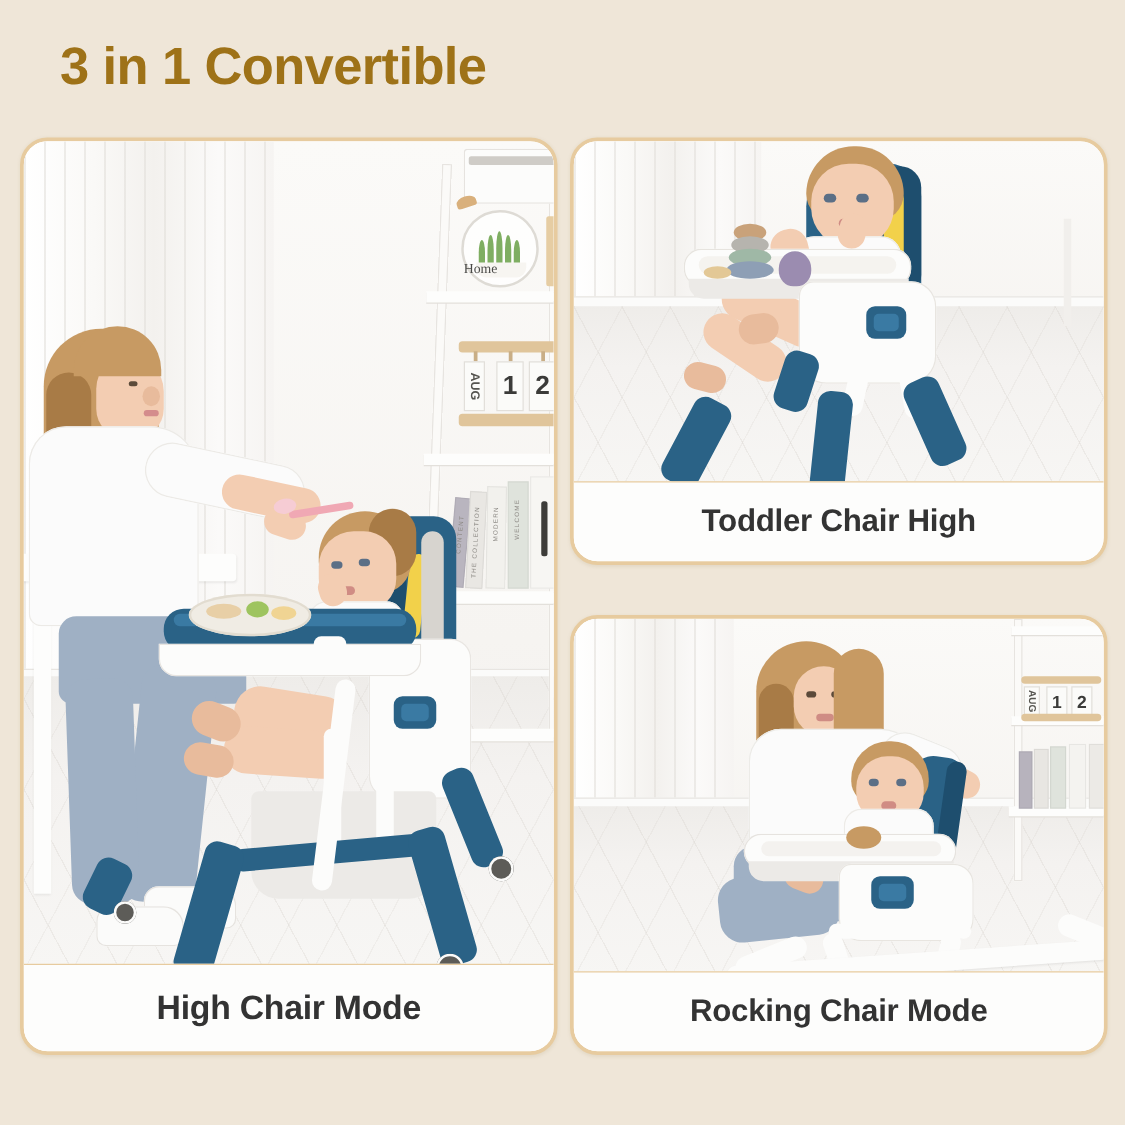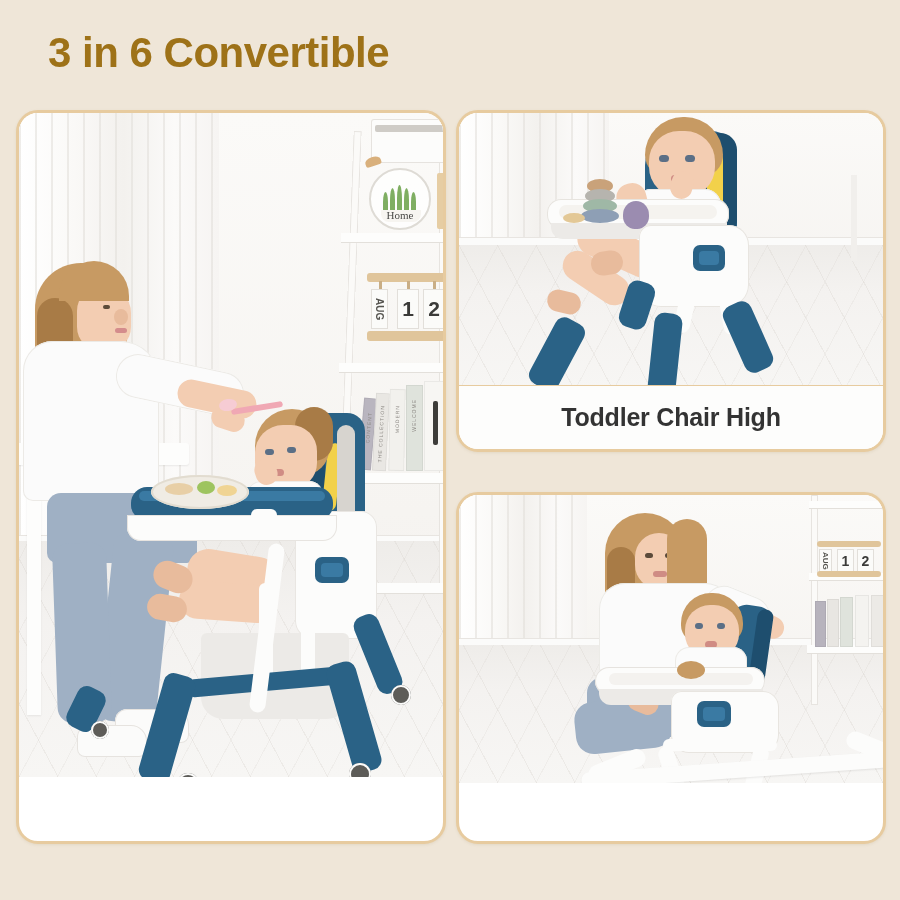--- a/index.html
+++ b/index.html
@@ -133,21 +133,21 @@
   .spoon-b{ position:absolute; background:#f6ccd4; border-radius:50%; }
   .bowl{ position:absolute; background:#f0ece4; border-radius:50%; box-shadow:0 0 0 2px #e2dcd0 inset; }
   .food{ position:absolute; border-radius:50%; }
   .toy{ position:absolute; border-radius:50%; }
 </style>
 </head>
 <body>
 
 <div class="page">
 
-  <div class="title">3 in 6 Convertible</div>
+  <div class="title">3 in 1 Convertible</div>
 
   <div class="card card-main">
     <div class="photo">
       <div class="scene">
         <div class="wall"></div>
         <div class="curtain" style="left:0;width:200px;"></div>
         <div class="floor" style="height:240px;"></div>
         <div class="baseboard" style="bottom:236px;height:6px;"></div>
 
         <div>
@@ -160,21 +160,21 @@
           <div class="sh wht" style="left:352px;top:6px;width:78px;height:44px;border-radius:3px;box-shadow:0 0 0 1px #e6e3df inset;"></div>
           <div class="sh" style="left:356px;top:12px;width:70px;height:7px;background:#cfccc7;border-radius:2px;"></div>
 
           <div class="home-ring" style="left:350px;top:55px;width:62px;height:62px;">
             <div class="sh plant" style="left:12px;top:22px;width:5px;height:20px;"></div>
             <div class="sh plant" style="left:19px;top:18px;width:5px;height:24px;"></div>
             <div class="sh plant" style="left:26px;top:15px;width:5px;height:27px;"></div>
             <div class="sh plant" style="left:33px;top:18px;width:5px;height:24px;"></div>
             <div class="sh plant" style="left:40px;top:22px;width:5px;height:20px;"></div>
             <div class="sh" style="left:10px;top:40px;width:40px;height:12px;background:#f7f5f1;border-radius:0 0 8px 8px;"></div>
-            <div class="home-txt" style="position:absolute;left:0;right:0;bottom:7px;text-align:center;font-size:11px;">Home</div>
+            <div class="home-txt" style="position:absolute;left:0;right:0;bottom:7px;font-size:11px;">Home</div>
           </div>
           <div class="sh" style="left:346px;top:44px;width:16px;height:9px;background:#d9b07c;border-radius:50% 50% 20% 20%;transform:rotate(-18deg);"></div>
           <div class="sh" style="left:418px;top:60px;width:22px;height:56px;background:#e6cda3;border-radius:2px;"></div>
 
           <div>
             <div class="cal-top" style="left:348px;top:160px;width:82px;height:9px;"></div>
             <div class="sh" style="left:360px;top:168px;width:3px;height:12px;background:#c9ae86;"></div>
             <div class="sh" style="left:388px;top:168px;width:3px;height:12px;background:#c9ae86;"></div>
             <div class="sh" style="left:414px;top:168px;width:3px;height:12px;background:#c9ae86;"></div>
             <div class="cal-card cal-mon" style="left:352px;top:176px;width:17px;height:40px;font-size:10px;">AUG</div>
@@ -278,20 +278,21 @@
           <div class="sh blu" style="left:320px;top:548px;width:30px;height:112px;border-radius:10px;transform:rotate(-16deg);"></div>
           <div class="sh blu" style="left:52px;top:574px;width:30px;height:44px;border-radius:10px;transform:rotate(26deg);"></div>
           <div class="sh blu" style="left:346px;top:500px;width:26px;height:82px;border-radius:10px;transform:rotate(-22deg);"></div>
           <div class="caster" style="left:158px;top:660px;width:22px;height:22px;"></div>
           <div class="caster" style="left:330px;top:650px;width:22px;height:22px;"></div>
           <div class="caster" style="left:72px;top:608px;width:18px;height:18px;"></div>
           <div class="caster" style="left:372px;top:572px;width:20px;height:20px;"></div>
         </div>
       </div>
     </div>
+    <div class="caption">High Chair Mode</div>
   </div>
 
   <div class="card card-tr">
     <div class="photo">
       <div class="scene">
         <div class="wall"></div>
         <div class="curtain" style="left:0;width:150px;"></div>
         <div class="floor" style="height:150px;"></div>
         <div class="baseboard" style="bottom:146px;height:8px;"></div>
         <div class="sh" style="left:392px;top:62px;width:6px;height:86px;background:#f1efec;"></div>
@@ -421,15 +422,16 @@
           <div class="sh wht" style="left:208px;top:250px;width:16px;height:72px;border-radius:8px;transform:rotate(-18deg);"></div>
           <div class="sh wht" style="left:288px;top:250px;width:16px;height:64px;border-radius:8px;transform:rotate(14deg);"></div>
           <div class="sh wht" style="left:204px;top:244px;width:114px;height:12px;border-radius:6px;"></div>
           <div class="sh wht" style="left:122px;top:266px;width:340px;height:16px;border-radius:10px;
                       transform:rotate(-4deg);box-shadow:0 1px 2px rgba(0,0,0,.08);"></div>
           <div class="sh wht" style="left:128px;top:262px;width:60px;height:18px;border-radius:12px;transform:rotate(-22deg);"></div>
           <div class="sh wht" style="left:386px;top:244px;width:58px;height:18px;border-radius:12px;transform:rotate(22deg);"></div>
         </div>
       </div>
     </div>
+    <div class="caption">Rocking Chair Mode</div>
   </div>
 
 </div>
 
 </body></html>

